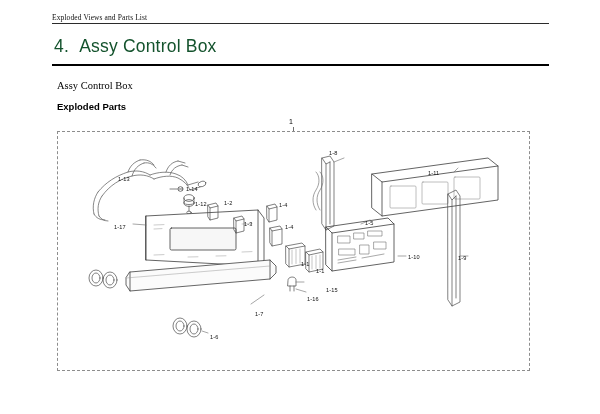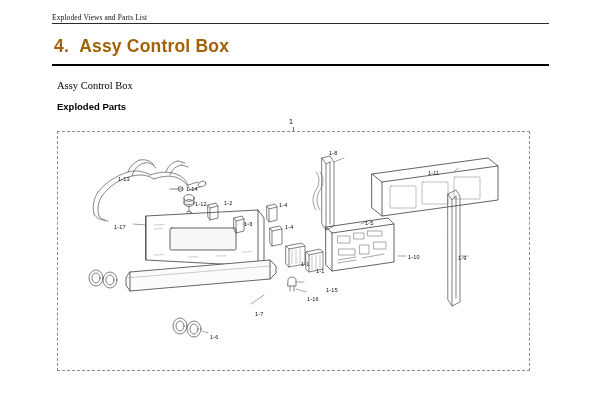--- a/index.html
+++ b/index.html
@@ -41,23 +41,23 @@
     background: #2b2b2b;
   }
 
   
   .chapter-title {
     position: absolute;
     left: 54px;
     top: 36px;
     font-family: "Liberation Sans", sans-serif;
     font-size: 17.5px;
-    font-weight: bold;
+    font-weight: normal;
     letter-spacing: 0.2px;
-    color: #a16207;
+    color: #14532d;
   }
   .chapter-rule {
     position: absolute;
     left: 52px;
     top: 64px;
     width: 497px;
     height: 1.6px;
     background: #000;
   }
 

